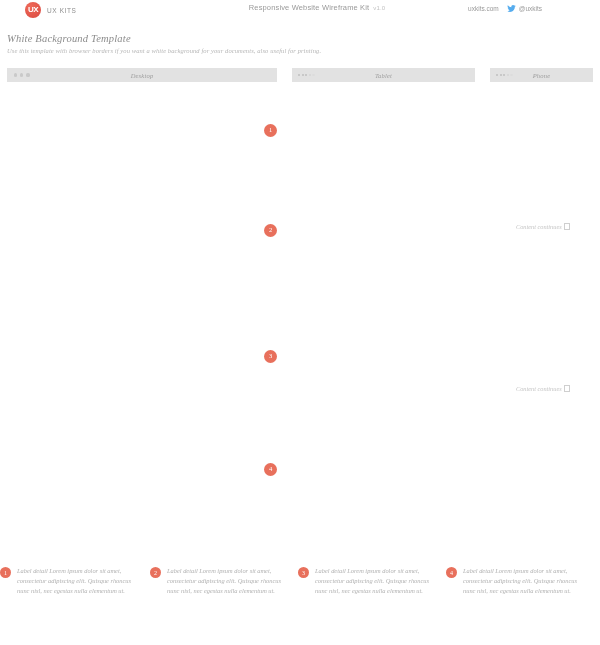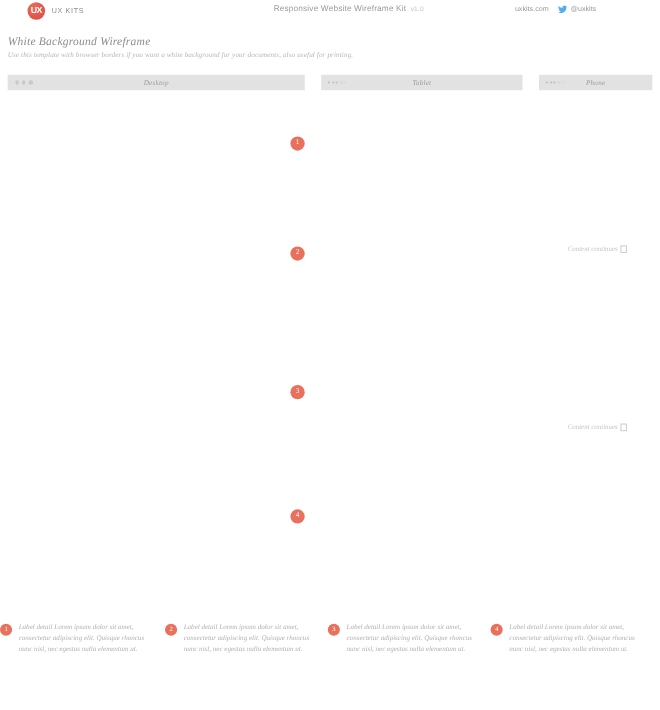--- a/index.html
+++ b/index.html
@@ -238,21 +238,21 @@
     <span class="tw-wrap">
       <svg class="tw-icon" viewBox="0 0 24 24">
         <path fill="#55acee" d="M23 4.9c-.8.4-1.7.6-2.6.8a4.6 4.6 0 0 0 2-2.5c-.9.5-1.9.9-2.9 1.1a4.5 4.5 0 0 0-7.8 4.1A12.9 12.9 0 0 1 2.3 3.6a4.5 4.5 0 0 0 1.4 6.1c-.7 0-1.4-.2-2-.5a4.5 4.5 0 0 0 3.6 4.5c-.6.2-1.3.2-2 .1a4.5 4.5 0 0 0 4.2 3.1A9.1 9.1 0 0 1 1 19a12.8 12.8 0 0 0 7 2c8.3 0 12.9-6.9 12.9-12.9v-.6c.9-.6 1.6-1.4 2.1-2.3z"></path>
       </svg>
       <span>@uxkits</span>
     </span>
   </div>
 </div>
 
 <div class="sect">
-  <h1 class="sect-h">White Background Wireframe</h1>
+  <h1 class="sect-h">White Background Template</h1>
   <p class="sect-p">Use this template with browser borders if you want a white background for your documents, also useful for printing.</p>
 </div>
 
 <div class="bar desktop">
   <span class="dots">
     <span class="d"></span>
     <span class="d"></span>
     <span class="d"></span>
   </span>
   <span class="bar-title">Desktop</span>

